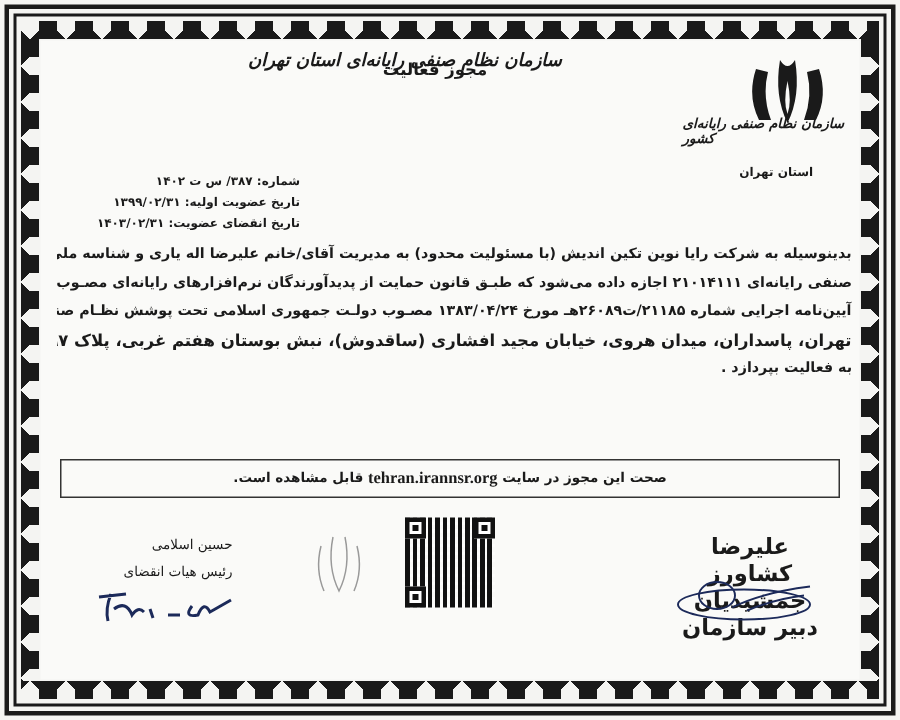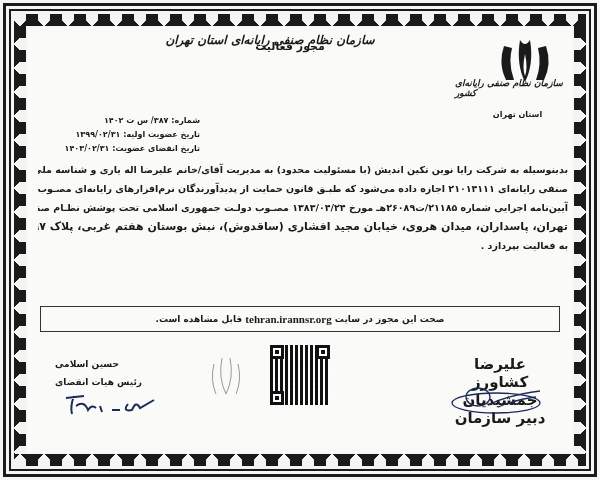--- a/index.html
+++ b/index.html
@@ -72,22 +72,22 @@
   .body-text .line { display:block; white-space:nowrap; overflow:hidden; }
   .body-text .big { font-size:11px; }
   .verify-box {
     position:absolute; left:40px; top:306px; width:520px; height:26px;
     border:1.5px solid #333; box-sizing:border-box;
     display:flex; align-items:center; justify-content:center;
     font-size:9px; font-weight:bold;
   }
   .verify-box .url { font-family:"Liberation Serif", serif; font-size:11px; }
   .sig-left {
-    position:absolute; left:55px; top:355px; width:100px; text-align:left;
-    font-size:9px; font-weight:bold; line-height:18px;
+    position:absolute; left:55px; top:355px; width:100px; text-align:right;
+    font-size:9px; font-weight:normal; line-height:18px;
   }
   .sig-right {
     position:absolute; left:445px; top:355px; width:110px; text-align:center;
     font-size:15px; font-weight:bold; line-height:18px;
   }
   .signature { position:absolute; }
   .qr {
     position:absolute; left:270px; top:345px; width:60px; height:60px;
     background:
       repeating-linear-gradient(90deg, #111 0 3px, transparent 3px 5px),

